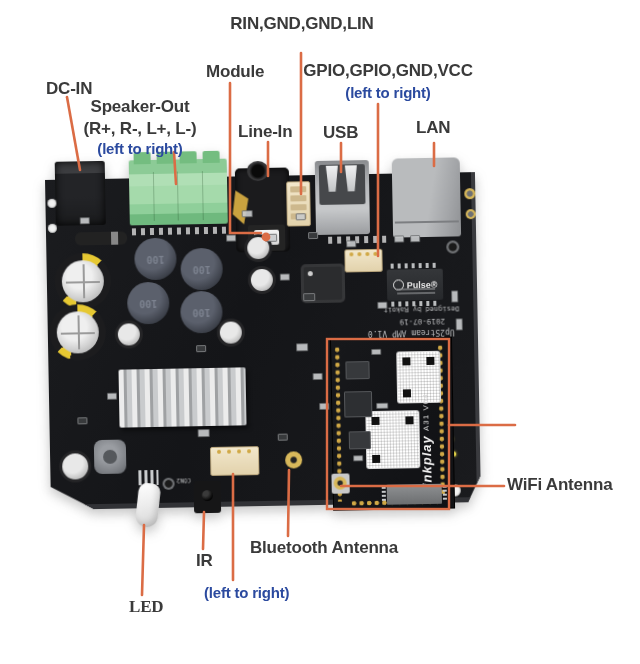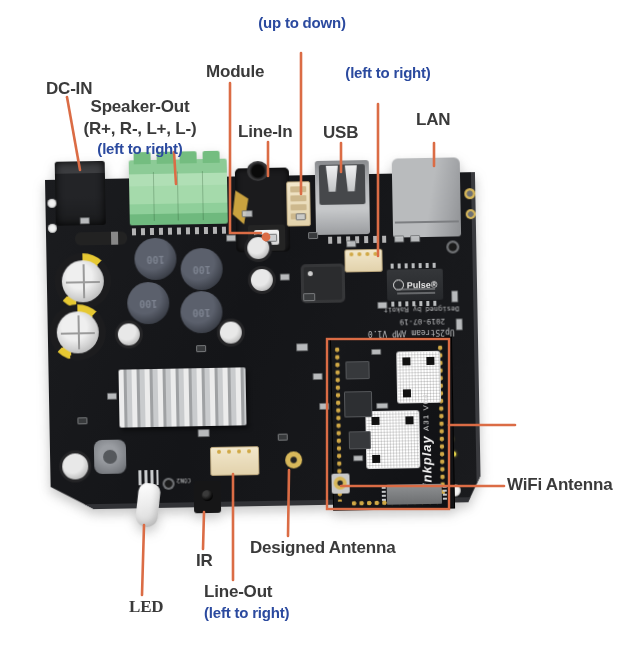--- a/index.html
+++ b/index.html
@@ -300,45 +300,45 @@
       <line x1="289" y1="470" x2="288" y2="536"></line>
       <line x1="204" y1="512" x2="203" y2="549"></line>
       <line x1="233" y1="474" x2="233" y2="580"></line>
       <line x1="144" y1="525" x2="142" y2="595"></line>
       <rect x="327" y="339" width="122" height="170" stroke-width="2.4"></rect>
     </g>
     <circle cx="266" cy="237" r="4.4" fill="#db6c45" stroke="none"></circle>
   </svg>
 
   <div class="lbl center" style="left:212px;top:14px;width:180px;">
-    <div class="sub">(up to down)</div>
+    <div>RIN,GND,GND,LIN</div>
   </div>
 
   <div class="lbl" style="left:206px;top:62px;">Module</div>
 
   <div class="lbl center" style="left:302px;top:61px;width:172px;">
+    <div>GPIO,GPIO,GND,VCC</div>
     <div class="sub" style="margin-top:3px;">(left to right)</div>
   </div>
 
   <div class="lbl" style="left:46px;top:79px;">DC-IN</div>
 
   <div class="lbl center" style="left:78px;top:97px;width:124px;">
     <div>Speaker-Out</div>
     <div style="margin-top:2px;">(R+, R-, L+, L-)</div>
     <div class="sub" style="margin-top:2px;">(left to right)</div>
   </div>
 
   <div class="lbl" style="left:238px;top:122px;">Line-In</div>
   <div class="lbl" style="left:323px;top:123px;">USB</div>
-  <div class="lbl" style="left:416px;top:110px;">LAN</div>
+  <div class="lbl" style="left:416px;top:118px;">LAN</div>
 
   <div class="lbl" style="left:507px;top:475px;">WiFi Antenna</div>
 
-  <div class="lbl" style="left:250px;top:538px;">Designed Antenna</div>
+  <div class="lbl" style="left:250px;top:538px;">Bluetooth Antenna</div>
   <div class="lbl" style="left:196px;top:551px;">IR</div>
   <div class="lbl" style="left:129px;top:597px;font-family:Liberation Serif, serif;">LED</div>
 
   <div class="lbl" style="left:204px;top:582px;">
-    <div>Line-Out</div>
     <div class="sub" style="margin-top:2px;">(left to right)</div>
   </div>
 
 </div>
 
 </body></html>

